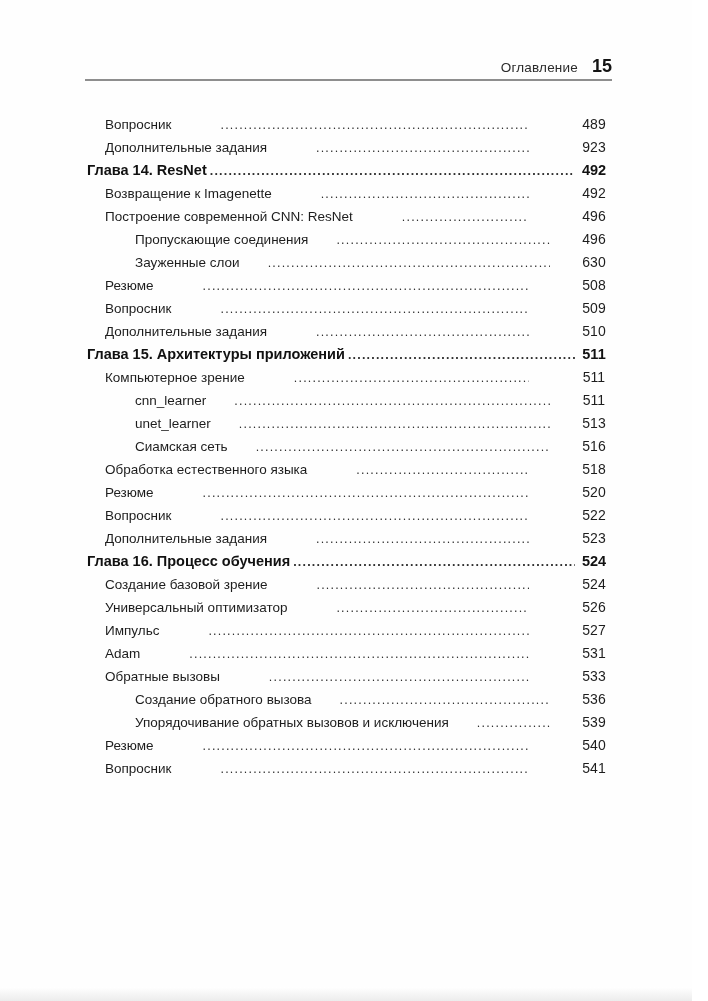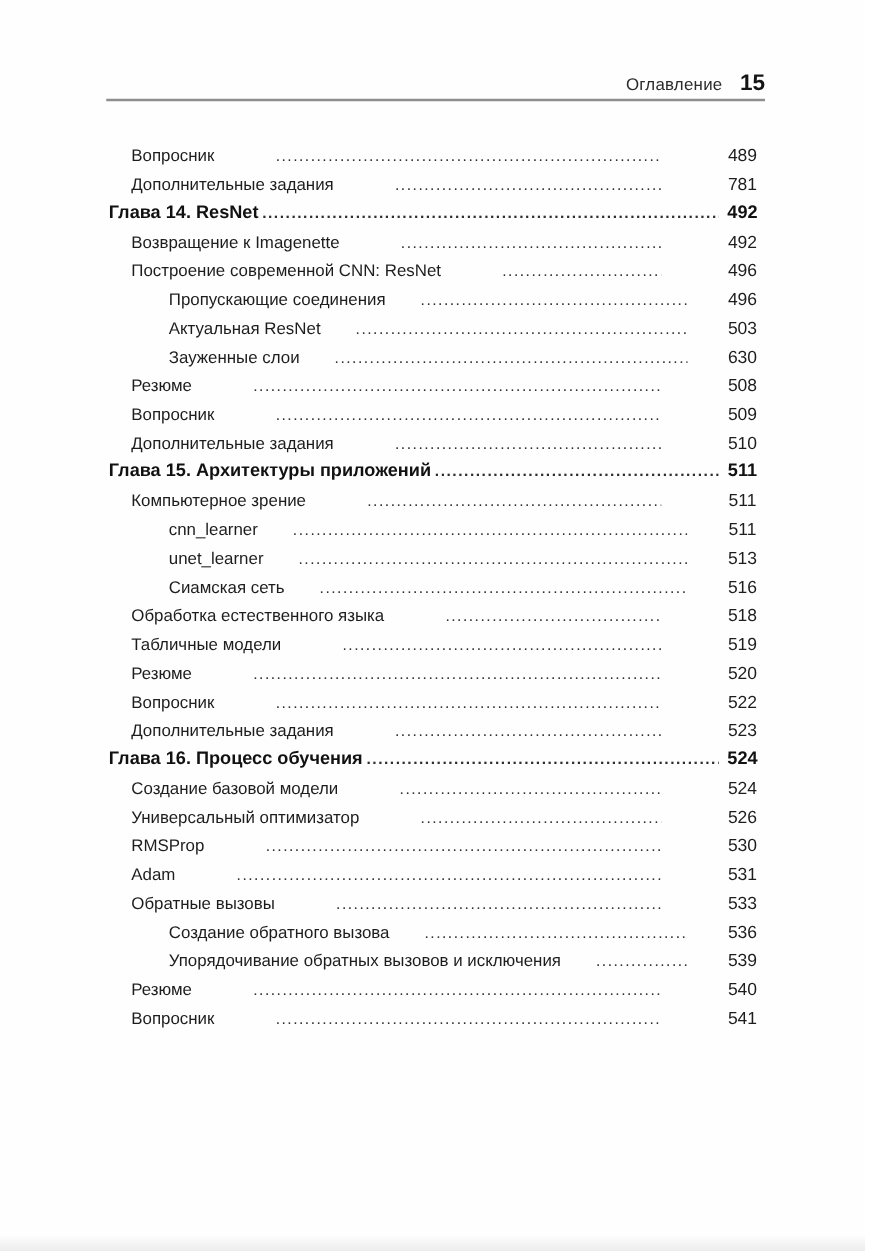--- a/index.html
+++ b/index.html
@@ -114,21 +114,21 @@
   <div class="toc">
     <div class="row level-1">
       <span class="label">Вопросник</span>
       <span class="dots"></span>
       <span class="pagenum">489</span>
     </div>
 
     <div class="row level-1">
       <span class="label">Дополнительные задания</span>
       <span class="dots"></span>
-      <span class="pagenum">781</span>
+      <span class="pagenum">923</span>
     </div>
 
     <div class="row level-0 chapter">
       <span class="label">Глава 14. ResNet</span>
       <span class="dots"></span>
       <span class="pagenum">492</span>
     </div>
 
     <div class="row level-1">
       <span class="label">Возвращение к Imagenette</span>
@@ -141,25 +141,20 @@
       <span class="dots"></span>
       <span class="pagenum">496</span>
     </div>
 
     <div class="row level-2">
       <span class="label">Пропускающие соединения</span>
       <span class="dots"></span>
       <span class="pagenum">496</span>
     </div>
 
-    <div class="row level-2">
-      <span class="label">Актуальная ResNet</span>
-      <span class="dots"></span>
-      <span class="pagenum">503</span>
-    </div>
 
     <div class="row level-2">
       <span class="label">Зауженные слои</span>
       <span class="dots"></span>
       <span class="pagenum">630</span>
     </div>
 
     <div class="row level-1">
       <span class="label">Резюме</span>
       <span class="dots"></span>
@@ -207,25 +202,20 @@
       <span class="dots"></span>
       <span class="pagenum">516</span>
     </div>
 
     <div class="row level-1">
       <span class="label">Обработка естественного языка</span>
       <span class="dots"></span>
       <span class="pagenum">518</span>
     </div>
 
-    <div class="row level-1">
-      <span class="label">Табличные модели</span>
-      <span class="dots"></span>
-      <span class="pagenum">519</span>
-    </div>
 
     <div class="row level-1">
       <span class="label">Резюме</span>
       <span class="dots"></span>
       <span class="pagenum">520</span>
     </div>
 
     <div class="row level-1">
       <span class="label">Вопросник</span>
       <span class="dots"></span>
@@ -238,37 +228,37 @@
       <span class="pagenum">523</span>
     </div>
 
     <div class="row level-0 chapter">
       <span class="label">Глава 16. Процесс обучения</span>
       <span class="dots"></span>
       <span class="pagenum">524</span>
     </div>
 
     <div class="row level-1">
-      <span class="label">Создание базовой модели</span>
+      <span class="label">Создание базовой зрение</span>
       <span class="dots"></span>
       <span class="pagenum">524</span>
     </div>
 
     <div class="row level-1">
       <span class="label">Универсальный оптимизатор</span>
       <span class="dots"></span>
       <span class="pagenum">526</span>
     </div>
 
-
-    <div class="row level-1">
-      <span class="label">RMSProp</span>
-      <span class="dots"></span>
-      <span class="pagenum">530</span>
-    </div>
+    <div class="row level-1">
+      <span class="label">Импульс</span>
+      <span class="dots"></span>
+      <span class="pagenum">527</span>
+    </div>
+
 
     <div class="row level-1">
       <span class="label">Adam</span>
       <span class="dots"></span>
       <span class="pagenum">531</span>
     </div>
 
 
     <div class="row level-1">
       <span class="label">Обратные вызовы</span>

